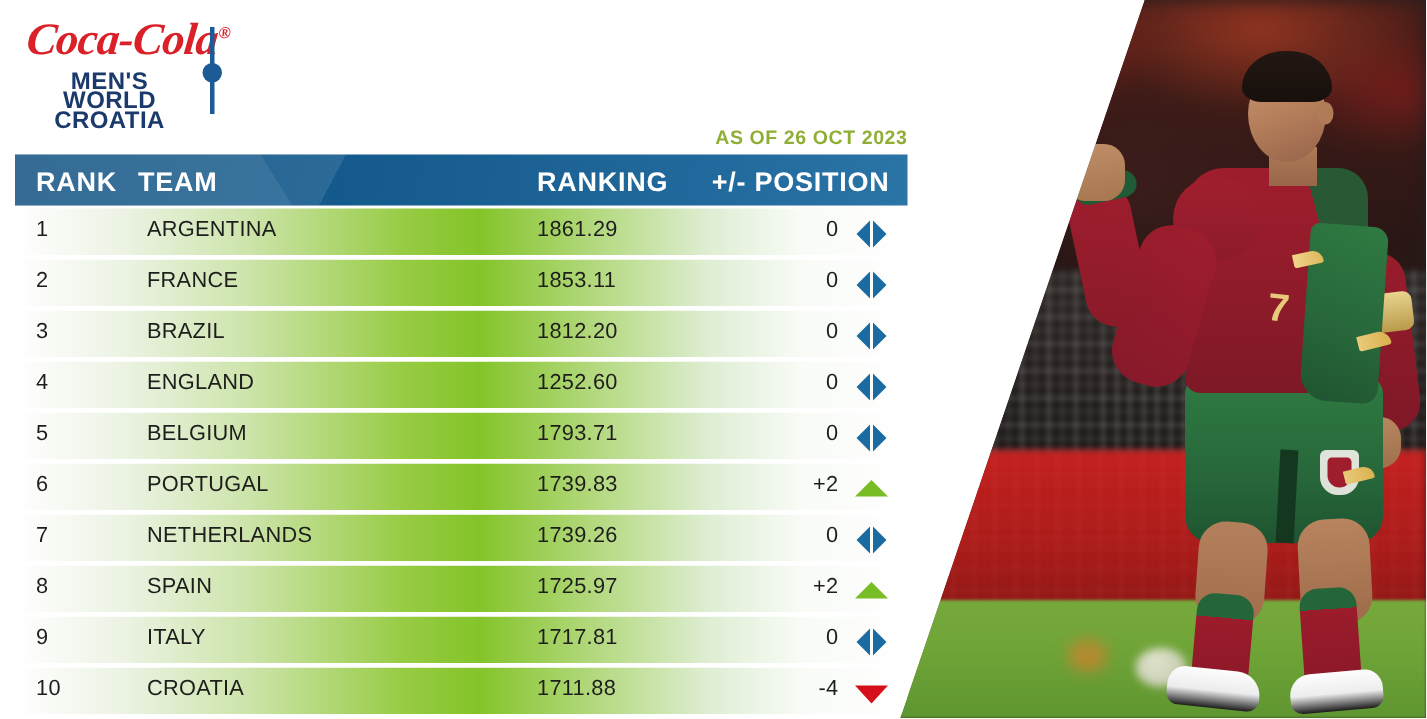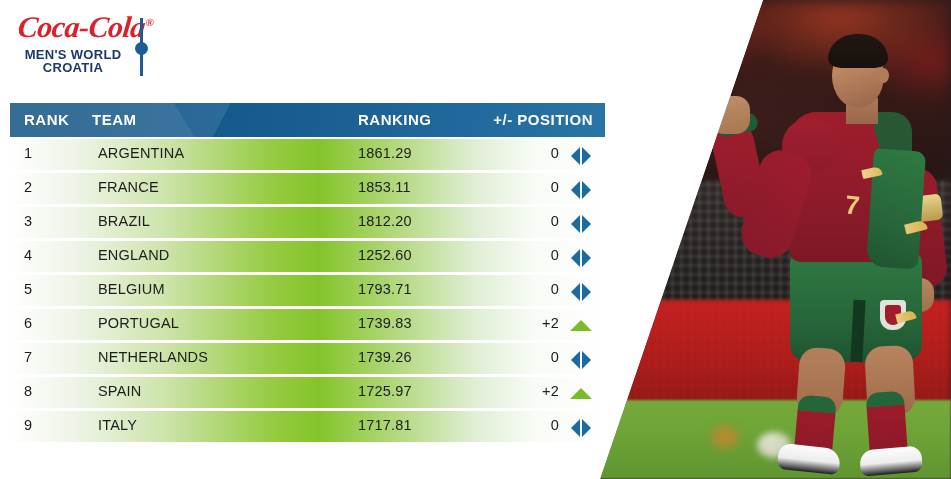--- a/index.html
+++ b/index.html
@@ -233,21 +233,21 @@
     font-style:italic;font-weight:bold;
     font-size:30px;color:#da2028;
     letter-spacing:-.5px;line-height:1;
     transform:skewX(-6deg);
     white-space:nowrap;
     position:absolute;left:0;top:0;
   }
   .cc-script .ccsm{font-size:11px;vertical-align:super;}
   .cc-sub{
     position:absolute;left:0;top:36px;width:110px;text-align:center;
-    font-size:13px;font-weight:bold;color:#1b3a6b;letter-spacing:.3px;line-height:13px;
+    font-size:16px;font-weight:bold;color:#1b3a6b;letter-spacing:.3px;line-height:13px;
   }
   .logo-divider{
     position:absolute;left:122px;top:6px;width:3px;height:58px;background:#1b5c96;
   }
   .logo-dot{
     position:absolute;left:117px;top:30px;width:13px;height:13px;border-radius:50%;
     background:#1b5c96;
   }
   .fifa-word{
     position:absolute;left:140px;top:16px;
@@ -269,21 +269,21 @@
     color:#ffffff;
   }
   .thead::after{
     content:"";position:absolute;inset:0;
     background:
       linear-gradient(118deg, rgba(255,255,255,.10) 0 36%, rgba(0,0,0,0) 36%),
       linear-gradient(58deg, rgba(255,255,255,.07) 0 30%, rgba(0,0,0,0) 30%);
     pointer-events:none;
   }
   .th{
-    position:absolute;top:8px;font-size:15px;font-weight:bold;letter-spacing:.5px;
+    position:absolute;top:8px;font-size:18px;font-weight:bold;letter-spacing:.5px;
     color:#fff;z-index:2;
   }
   .th-rank{left:14px;}
   .th-team{left:82px;}
   .th-points{left:348px;}
   .th-pos{right:12px;text-align:right;}
 
   
   .rows{position:absolute;left:10px;top:139px;width:595px;}
   .row{
@@ -395,20 +395,21 @@
         <span>Coca-Cola</span><span class="ccsm">®</span>
       </div>
       <div class="cc-sub">
         <span>MEN'S WORLD</span><br>
         <span>CROATIA</span>
       </div>
       <div class="logo-divider"></div>
       <div class="logo-dot"></div>
     </div>
 
+    <div class="asof">AS OF 26 OCT 2023</div>
 
     <div class="thead">
       <div class="watermark-hdr"></div>
       <div class="th th-rank">RANK</div>
       <div class="th th-team">TEAM</div>
       <div class="th th-points">RANKING</div>
       <div class="th th-pos">+/- POSITION</div>
     </div>
 
     <div class="watermark"></div>
@@ -510,15 +511,24 @@
           <div class="cell c-team">ITALY</div>
           <div class="cell c-points">1717.81</div>
           <div class="cell c-delta">0</div>
           <div class="c-icon">
             <div class="ico-same">
               <span class="half hl"></span>
               <span class="half hr"></span>
             </div>
           </div>
         </div>
+        <div class="row">
+          <div class="cell c-rank">10</div>
+          <div class="cell c-team">CROATIA</div>
+          <div class="cell c-points">1711.88</div>
+          <div class="cell c-delta">-4</div>
+          <div class="c-icon">
+            <div class="ico-down"></div>
+          </div>
+        </div>
       </div>
   </div>
 </div>
 
 </body></html>

